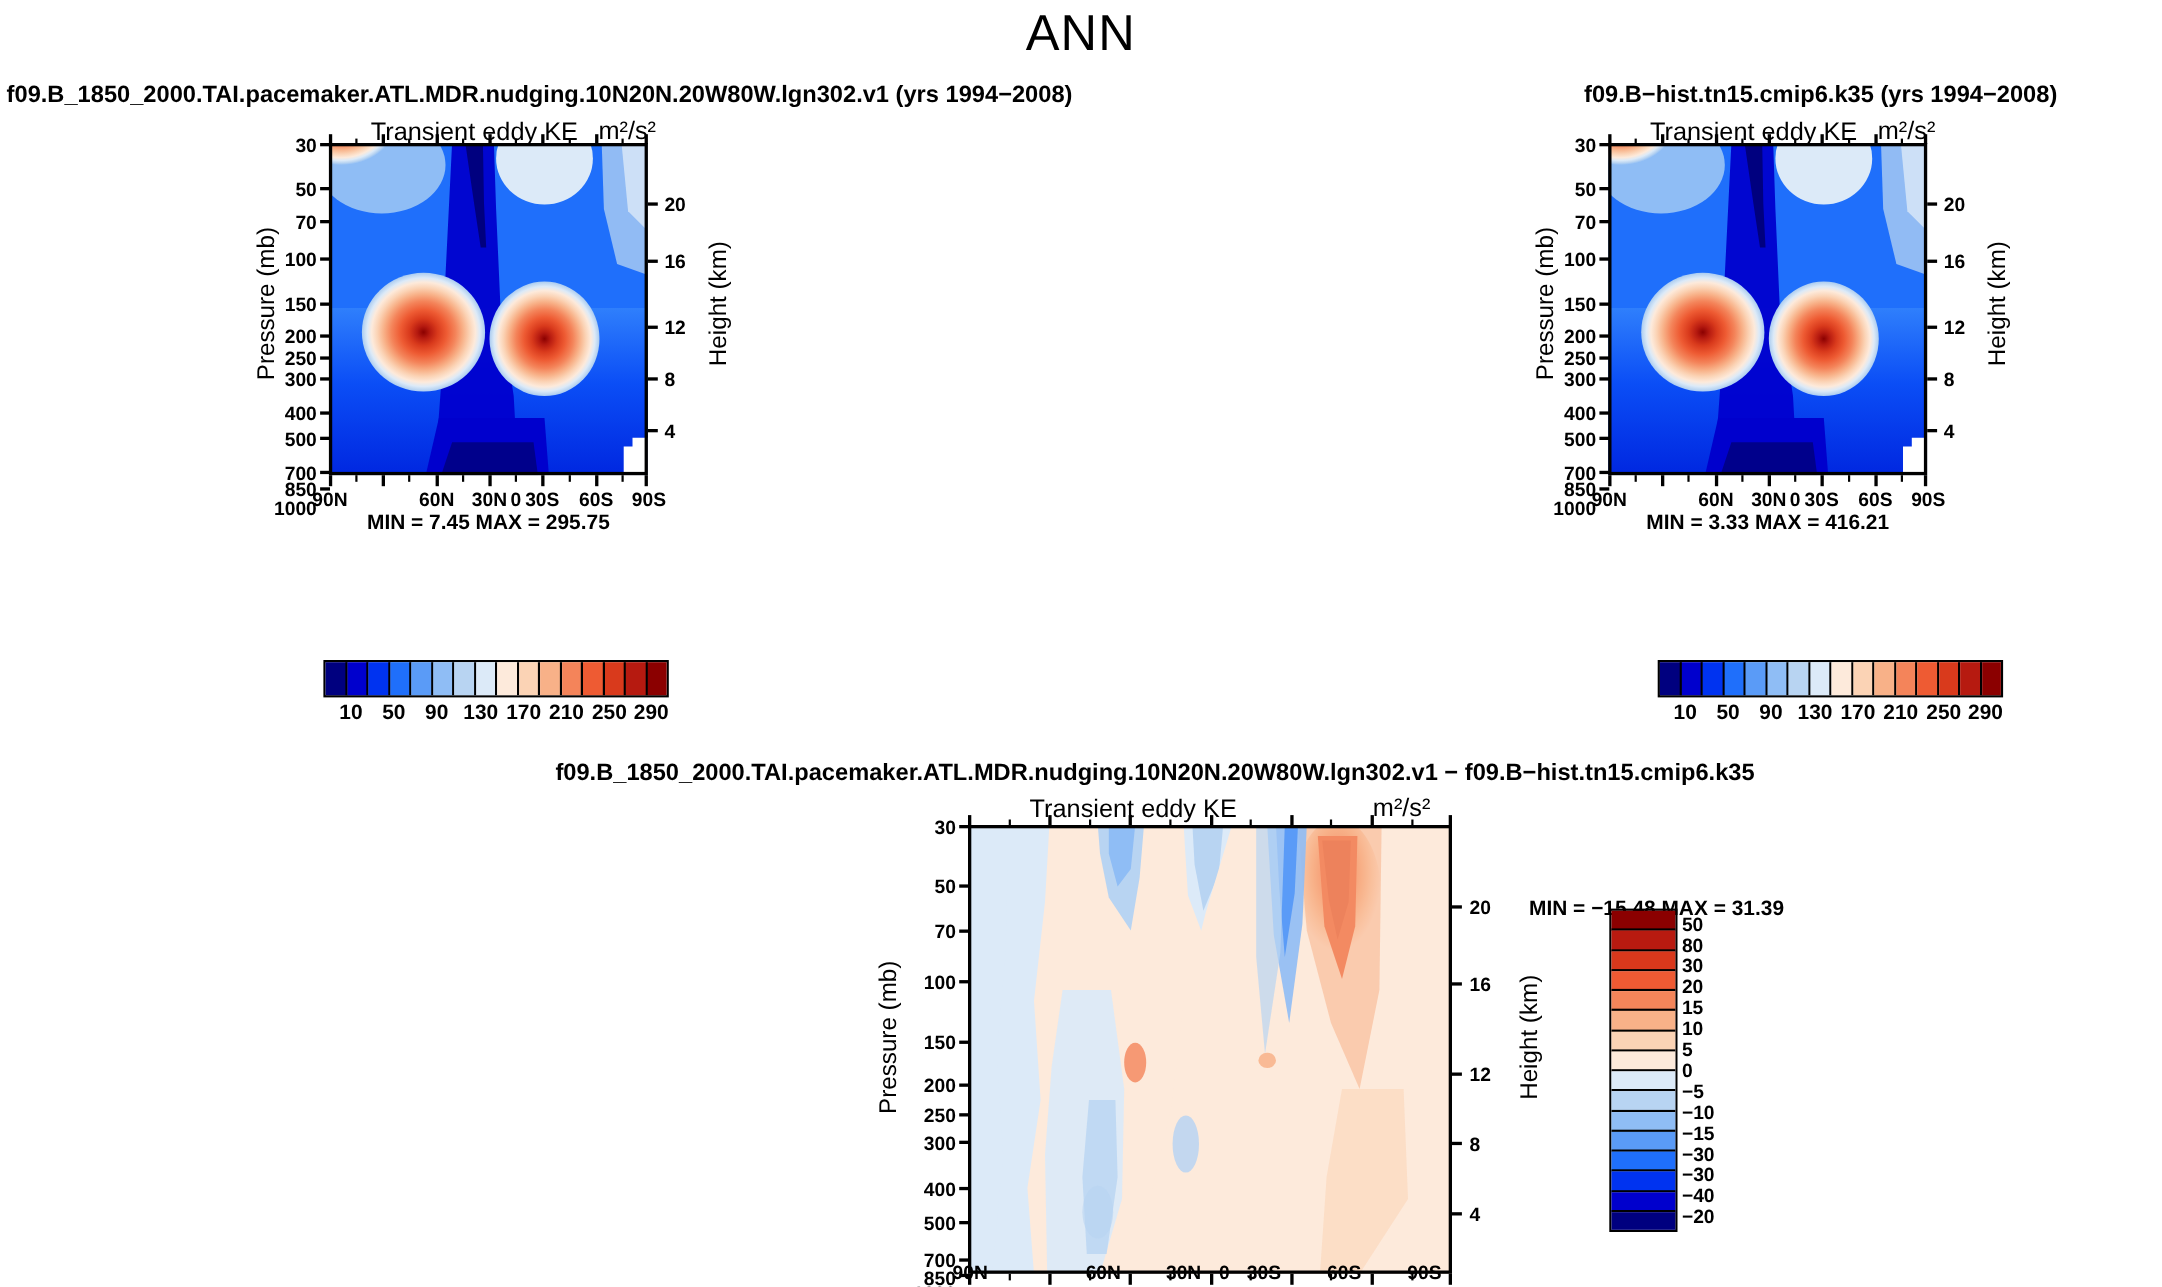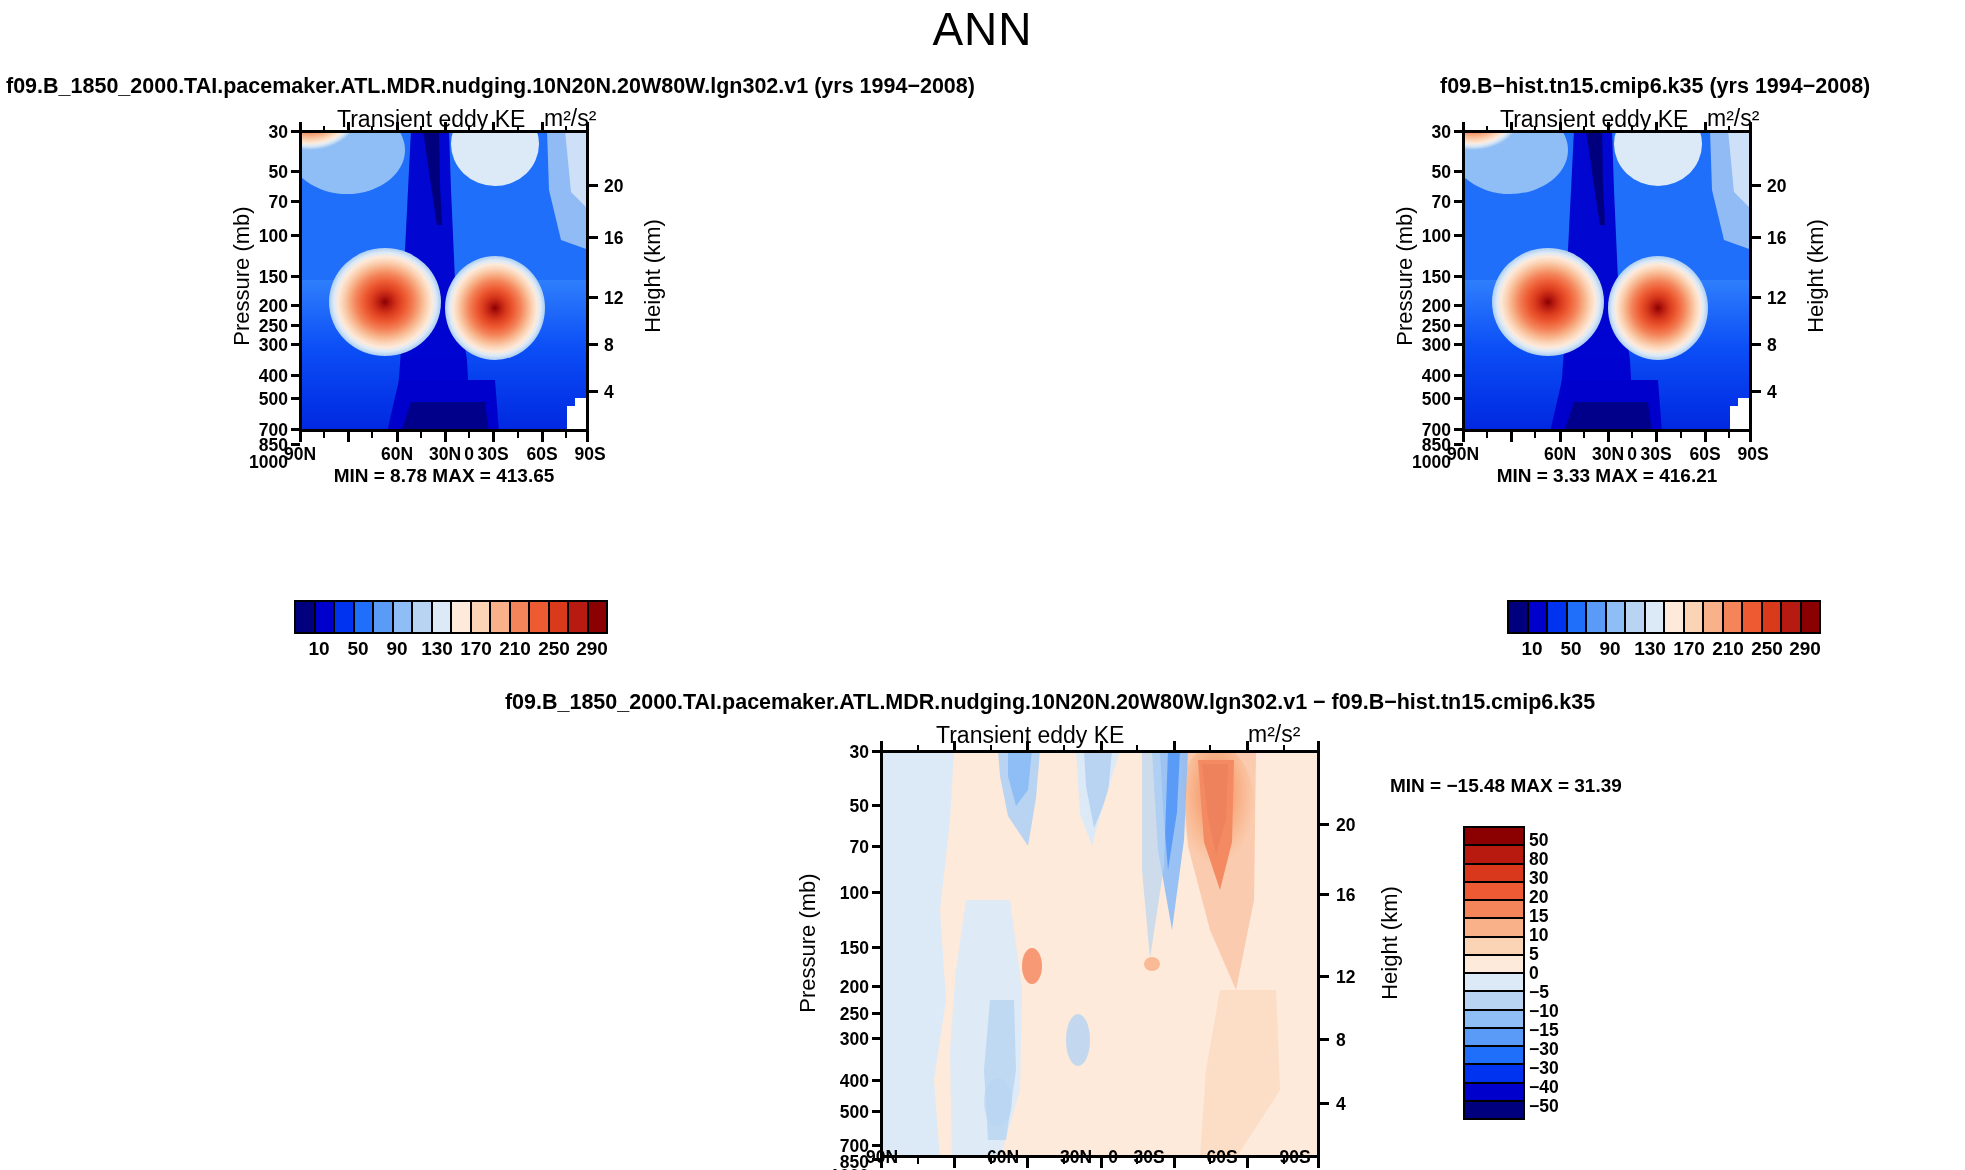--- a/index.html
+++ b/index.html
@@ -192,21 +192,21 @@
 <div class="tick abs" style="left:586px;top:432px;width:3px;height:10px;"></div>
 
 <div class="abs xtick-lab" style="left:275px;top:444px;width:50px;">90N</div>
 <div class="abs xtick-lab" style="left:372px;top:444px;width:50px;">60N</div>
 <div class="abs xtick-lab" style="left:420px;top:444px;width:50px;">30N</div>
 <div class="abs xtick-lab" style="left:444px;top:444px;width:50px;">0</div>
 <div class="abs xtick-lab" style="left:468px;top:444px;width:50px;">30S</div>
 <div class="abs xtick-lab" style="left:517px;top:444px;width:50px;">60S</div>
 <div class="abs xtick-lab" style="left:565px;top:444px;width:50px;">90S</div>
 
-<div class="abs minmax" style="left:299px;top:465px;width:290px;text-align:center;">MIN =    8.78   MAX =  413.65</div>
+<div class="abs minmax" style="left:299px;top:465px;width:290px;text-align:center;">MIN =    7.45   MAX =  295.75</div>
 
 <div class="cbar" style="left:294px;top:600px;width:310px;height:30px;">
     <div class="sw" style="background: rgb(0, 0, 127); flex: 1 1 0px;"></div>
     <div class="sw" style="background: rgb(0, 0, 205); flex: 1 1 0px;"></div>
     <div class="sw" style="background: rgb(0, 51, 240); flex: 1 1 0px;"></div>
     <div class="sw" style="background: rgb(31, 111, 251); flex: 1 1 0px;"></div>
     <div class="sw" style="background: rgb(90, 155, 247); flex: 1 1 0px;"></div>
     <div class="sw" style="background: rgb(143, 189, 245); flex: 1 1 0px;"></div>
     <div class="sw" style="background: rgb(184, 212, 242); flex: 1 1 0px;"></div>
     <div class="sw" style="background: rgb(220, 234, 248); flex: 1 1 0px;"></div>
@@ -541,21 +541,21 @@
 <div class="tick abs" style="left:1317px;top:1158px;width:3px;height:10px;"></div>
 
 <div class="abs xtick-lab" style="left:856px;top:1147px;width:52px;">90N</div>
 <div class="abs xtick-lab" style="left:977px;top:1147px;width:52px;">60N</div>
 <div class="abs xtick-lab" style="left:1050px;top:1147px;width:52px;">30N</div>
 <div class="abs xtick-lab" style="left:1087px;top:1147px;width:52px;">0</div>
 <div class="abs xtick-lab" style="left:1123px;top:1147px;width:52px;">30S</div>
 <div class="abs xtick-lab" style="left:1196px;top:1147px;width:52px;">60S</div>
 <div class="abs xtick-lab" style="left:1269px;top:1147px;width:52px;">90S</div>
 
-<div class="abs minmax" style="left:1390px;top:775px;">MIN = −15.48   MAX =   31.39</div>
+<div class="abs minmax" style="left:1390px;top:816px;">MIN = −15.48   MAX =   31.39</div>
 
 <div class="vbar" style="left:1463px;top:826px;width:58px;height:290px;">
     <div class="sw" style="background: rgb(139, 0, 0); flex: 1 1 0px; border-bottom: 2px solid rgb(0, 0, 0);"></div>
     <div class="sw" style="background: rgb(184, 26, 16); flex: 1 1 0px; border-bottom: 2px solid rgb(0, 0, 0);"></div>
     <div class="sw" style="background: rgb(217, 56, 28); flex: 1 1 0px; border-bottom: 2px solid rgb(0, 0, 0);"></div>
     <div class="sw" style="background: rgb(238, 90, 51); flex: 1 1 0px; border-bottom: 2px solid rgb(0, 0, 0);"></div>
     <div class="sw" style="background: rgb(244, 133, 90); flex: 1 1 0px; border-bottom: 2px solid rgb(0, 0, 0);"></div>
     <div class="sw" style="background: rgb(248, 177, 136); flex: 1 1 0px; border-bottom: 2px solid rgb(0, 0, 0);"></div>
     <div class="sw" style="background: rgb(251, 211, 181); flex: 1 1 0px; border-bottom: 2px solid rgb(0, 0, 0);"></div>
     <div class="sw" style="background: rgb(253, 234, 219); flex: 1 1 0px; border-bottom: 2px solid rgb(0, 0, 0);"></div>
@@ -575,13 +575,13 @@
 <div class="abs cbar-lab-v" style="left:1529px;top:906px;width:60px;">15</div>
 <div class="abs cbar-lab-v" style="left:1529px;top:925px;width:60px;">10</div>
 <div class="abs cbar-lab-v" style="left:1529px;top:944px;width:60px;">5</div>
 <div class="abs cbar-lab-v" style="left:1529px;top:963px;width:60px;">0</div>
 <div class="abs cbar-lab-v" style="left:1529px;top:982px;width:60px;">−5</div>
 <div class="abs cbar-lab-v" style="left:1529px;top:1001px;width:60px;">−10</div>
 <div class="abs cbar-lab-v" style="left:1529px;top:1020px;width:60px;">−15</div>
 <div class="abs cbar-lab-v" style="left:1529px;top:1039px;width:60px;">−30</div>
 <div class="abs cbar-lab-v" style="left:1529px;top:1058px;width:60px;">−30</div>
 <div class="abs cbar-lab-v" style="left:1529px;top:1077px;width:60px;">−40</div>
-<div class="abs cbar-lab-v" style="left:1529px;top:1096px;width:60px;">−50</div>
+<div class="abs cbar-lab-v" style="left:1529px;top:1096px;width:60px;">−20</div>
 
 </body></html>

